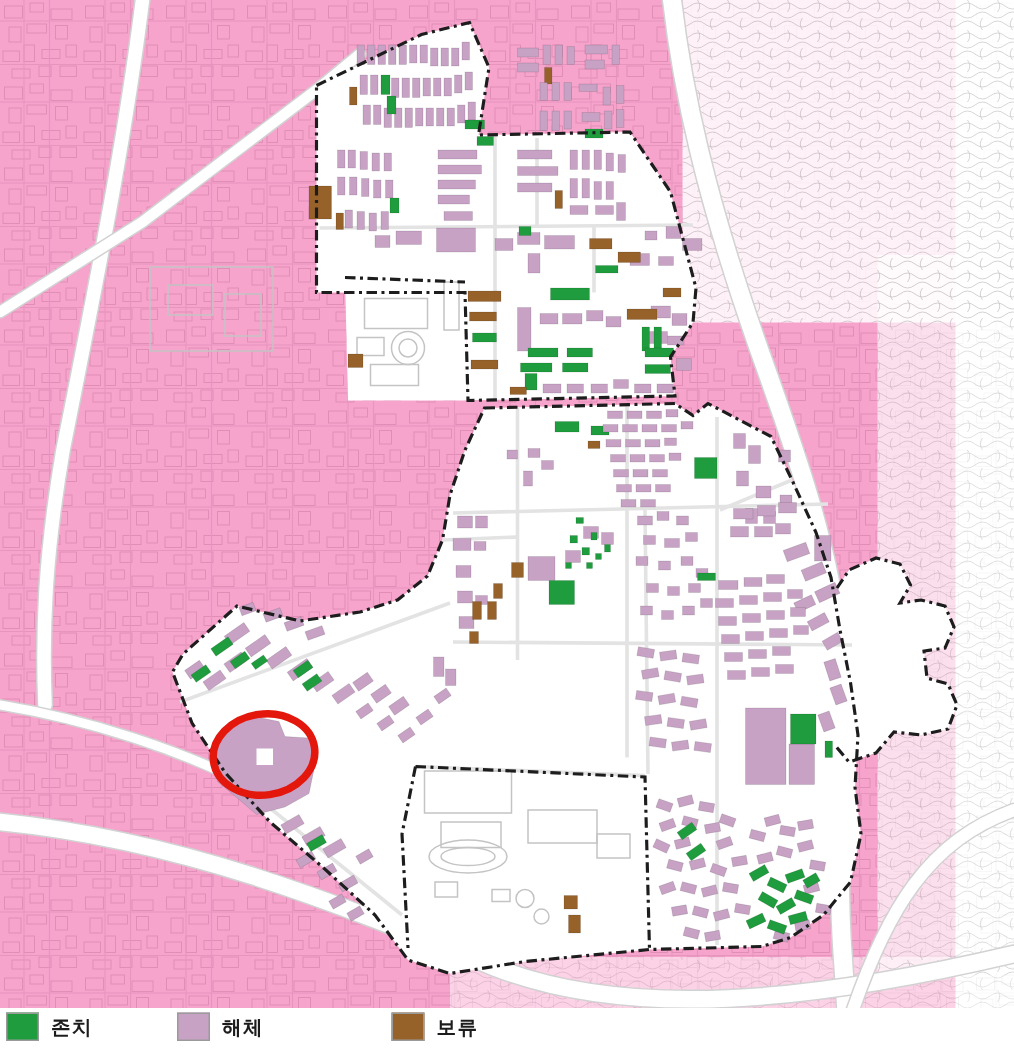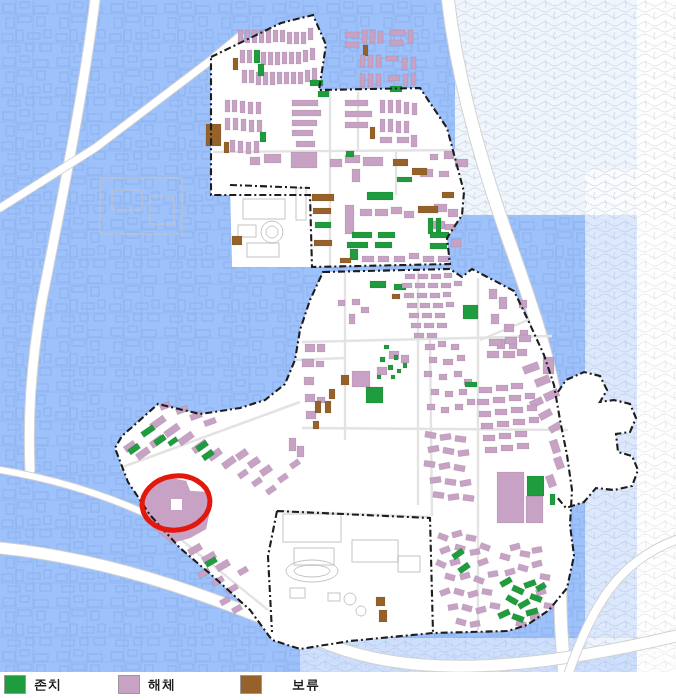--- a/index.html
+++ b/index.html
@@ -1,17 +1,17 @@
 <!DOCTYPE html>
 <html><head>
 <meta charset="utf-8">
 <style>
   html,body{margin:0;padding:0;background:#ffffff;width:676px;height:700px;overflow:hidden;
     font-family:"DejaVu Sans","Liberation Sans",sans-serif;}
-  #frame{position:relative;width:637px;height:700px;background:#3b82f6;}
+  #frame{position:relative;width:637px;height:700px;background:#ec4899;}
   #map-wrap{position:absolute;left:0;top:0;width:676px;height:672px;}
   #legend{position:absolute;left:0;top:672px;width:676px;height:28px;background:#fff;}
   .legend-item{position:absolute;top:3px;display:flex;align-items:center;}
   .swatch{width:22px;height:19px;border:1px solid #9a9a9a;box-sizing:border-box;}
   .legend-label{margin-left:8px;font-size:13px;font-weight:bold;color:#1c1c1c;letter-spacing:1px;}
 </style>
 </head>
 <body>
 
 <div id="frame">
@@ -509,18 +509,18 @@
 
   <div id="legend">
     <div class="legend-item" style="left: 4px;">
       <span class="swatch" style="background: rgb(31, 156, 61);"></span>
       <span class="legend-label">존치</span>
     </div>
     <div class="legend-item" style="left: 118px; align-items: flex-end;">
       <span class="swatch" style="background: rgb(199, 162, 196);"></span>
       <span class="legend-label">해체</span>
     </div>
-    <div class="legend-item" style="left: 240px; gap: 22px;">
+    <div class="legend-item" style="left: 261px;">
       <span class="swatch" style="background: rgb(150, 98, 42);"></span>
       <span class="legend-label">보류</span>
     </div>
   </div>
 </div>
 
 </body></html>

